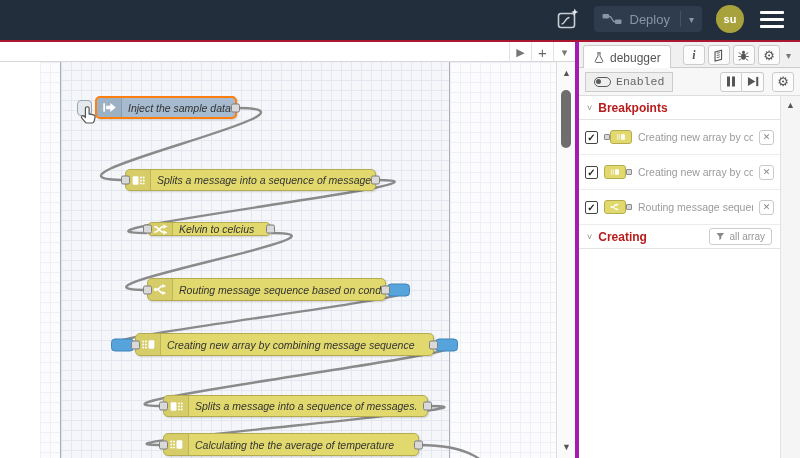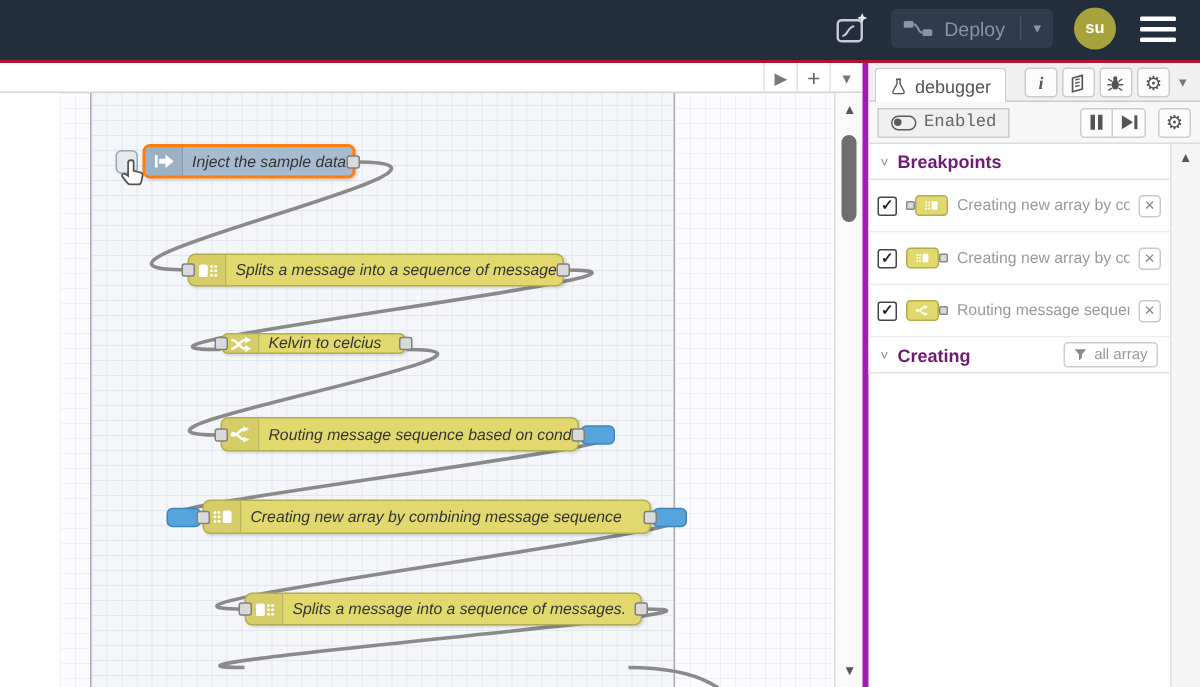--- a/index.html
+++ b/index.html
@@ -65,21 +65,21 @@
   .tgl .knob { position:absolute; left:1px; top:1px; width:5px; height:5px; background:#5a5a5a; border-radius:50%; }
   .sb-toolbar .right { margin-left:auto; display:flex; align-items:center; }
   .sb-toolbar .pair { display:flex; }
   .pair .sq-btn:first-child { border-radius:3px 0 0 3px; }
   .pair .sq-btn:last-child { border-radius:0 3px 3px 0; border-left:none; }
   .sb-toolbar .gear { margin-left:8px; }
 
   .sb-content { position:absolute; left:0; top:54px; right:20px; bottom:0; }
   .sec-head { height:24px; display:flex; align-items:center; gap:6px; padding:0 8px; border-bottom:1px solid #e3e3e3; background:#fff; }
   .sec-head .chev { color:#888; font-size:9px; }
-  .sec-head .ttl { font-size:12px; font-weight:bold; color:#701a75; }
+  .sec-head .ttl { font-size:12px; font-weight:bold; color:#b91c1c; }
   .bp-row { height:35px; display:flex; align-items:center; gap:6px; padding:0 6px; border-bottom:1px solid #ececec; background:#fff; }
   .chkbox { width:13px; height:13px; flex:none; border:1.5px solid #444; border-radius:2px; background:#fff; display:flex; align-items:center; justify-content:center; font-size:10px; color:#222; font-weight:bold; cursor:pointer; }
   .mini-wrap { display:flex; align-items:center; flex:none; }
   .mini-port { width:6px; height:6px; background:#d9d9d9; border:1px solid #8a8a8a; border-radius:1px; }
   .mini-node { width:22px; height:14px; background:#e2d96e; border:1px solid #b5ac4f; border-radius:3px; display:flex; align-items:center; justify-content:center; }
   .bp-label { flex:1; font-size:10.5px; color:#9a9a9a; white-space:nowrap; overflow:hidden; }
   .bp-x { width:15px; height:15px; flex:none; border:1px solid #c9c9c9; border-radius:3px; background:#fff; color:#888; font-size:9px; display:flex; align-items:center; justify-content:center; cursor:pointer; }
   .msg-head { justify-content:flex-start; }
   .filter-btn { margin-left:auto; height:17px; border:1px solid #ccc; border-radius:3px; background:#fff; display:flex; align-items:center; gap:4px; padding:0 6px; font-size:10px; color:#999; cursor:pointer; }
 
@@ -219,20 +219,38 @@
                   <circle cx="12" cy="5.5" r="1.2"></circle>
                   <circle cx="15.3" cy="5.5" r="1.2"></circle>
                   <circle cx="12" cy="9" r="1.2"></circle>
                   <circle cx="15.3" cy="9" r="1.2"></circle>
                   <circle cx="12" cy="12.5" r="1.2"></circle>
                   <circle cx="15.3" cy="12.5" r="1.2"></circle>
                 </g>
               </svg>
             </div>
             <span class="nlabel">Splits a message into a sequence of messages.</span>
+            <span class="port in"></span>
+            <span class="port out"></span>
+          </div>
+          <div class="fnode" style="left: 123px; top: 371px; width: 256px; height: 23px; background: rgb(226, 217, 110);">
+            <div class="iconbox">
+              <svg width="15" height="15" viewBox="0 0 18 18">
+                <g fill="#fff">
+                  <circle cx="2.7" cy="5.5" r="1.2"></circle>
+                  <circle cx="6" cy="5.5" r="1.2"></circle>
+                  <circle cx="2.7" cy="9" r="1.2"></circle>
+                  <circle cx="6" cy="9" r="1.2"></circle>
+                  <circle cx="2.7" cy="12.5" r="1.2"></circle>
+                  <circle cx="6" cy="12.5" r="1.2"></circle>
+                </g>
+                <rect x="9" y="4" width="7" height="10" rx="1.5" fill="#fff"></rect>
+              </svg>
+            </div>
+            <span class="nlabel">Calculating the the average of temperature</span>
             <span class="port in"></span>
             <span class="port out"></span>
           </div>
         </div>
       <div class="cursor-hand" style="left:38px;top:42px">
         <svg viewBox="0 0 24 24" width="22" height="22">
           <path d="M10.5,3 c0.9,0 1.6,0.7 1.6,1.6 v6.2 l4.9,1.1 c1,0.2 1.7,1.1 1.7,2.1 0,0.15 0,0.3 -0.05,0.45 l-1.1,4.6 c-0.25,1 -1.1,1.65 -2.1,1.65 h-5.9 c-0.65,0 -1.3,-0.3 -1.7,-0.8 l-3.8,-4.7 c-0.5,-0.6 -0.45,-1.5 0.15,-2 0.5,-0.45 1.25,-0.5 1.8,-0.1 l2.1,1.4 v-9.8 c0,-0.9 0.7,-1.6 1.6,-1.6 z" fill="#fff" stroke="#555" stroke-width="1.3"></path>
         </svg>
       </div>
     </div>

